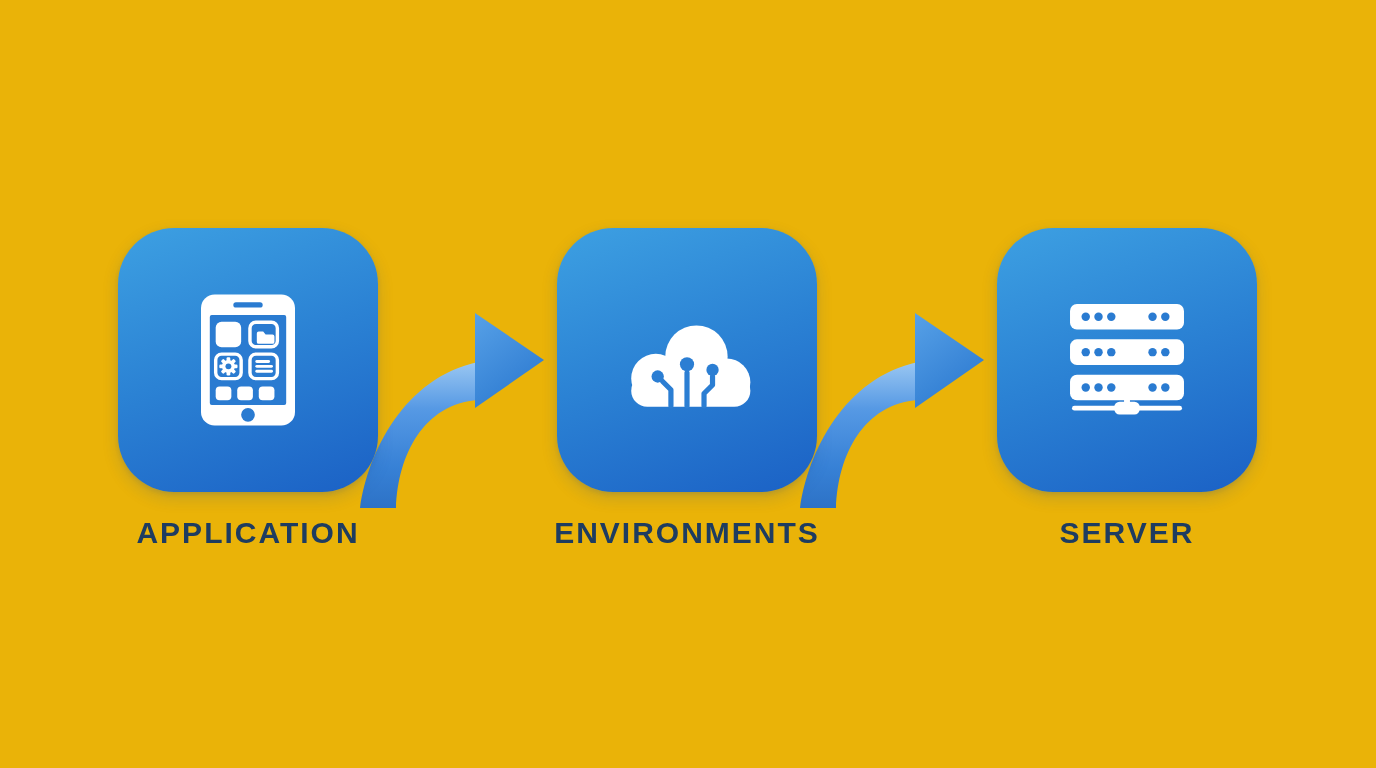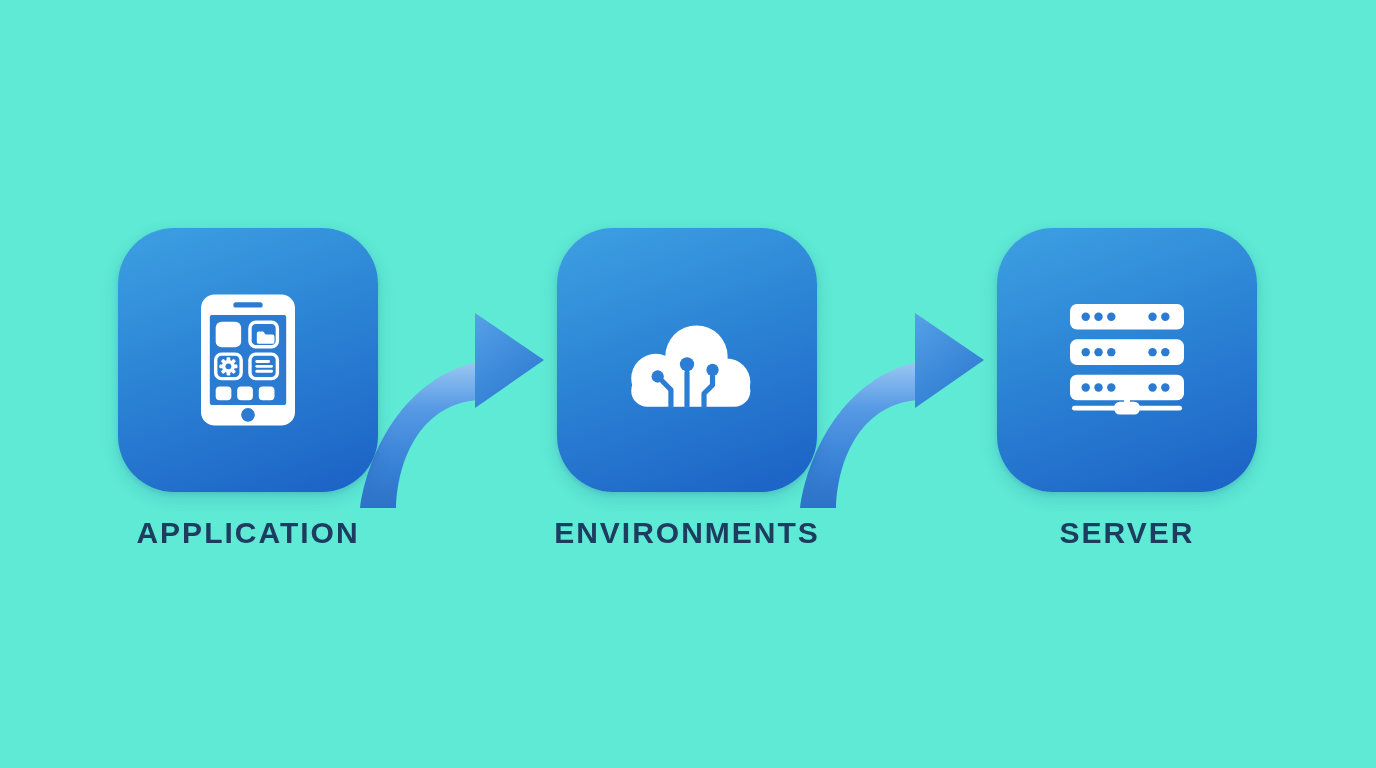--- a/index.html
+++ b/index.html
@@ -1,18 +1,18 @@
 <!DOCTYPE html>
 <html style="--tile-gradient-start: #3da0e2; --tile-gradient-mid: #2b82d4; --tile-gradient-end: #1b61c5; --icon-color: #ffffff; --icon-detail-blue: #2a7bd1; --arrow-highlight: #8abded; --arrow-mid: #3e88da; --arrow-dark: #2d72c6; --label-color: #1e3c60; --background: #ffffff;"><head>
 <meta charset="utf-8">
 <style>
   html,body{margin:0;padding:0;background:#ffffff;}
   .canvas{
     position:relative;width:1376px;height:768px;overflow:hidden;
-    background:#5eead4;
+    background:#eab308;
     font-family:"Liberation Sans", sans-serif;
   }
   .step{position:absolute;width:260px;height:340px;top:228px;}
   .step.s1{left:118px;}
   .step.s2{left:557px;}
   .step.s3{left:997px;}
   .tile{
     position:absolute;left:0;top:0;width:260px;height:264px;border-radius:56px;
     background:linear-gradient(160deg, var(--tile-gradient-start,#3da0e2) 0%, var(--tile-gradient-mid,#2b82d4) 48%, var(--tile-gradient-end,#1b61c5) 100%);
     box-shadow:0 6px 16px rgba(25,75,150,0.18), 0 2px 4px rgba(25,75,150,0.12);

